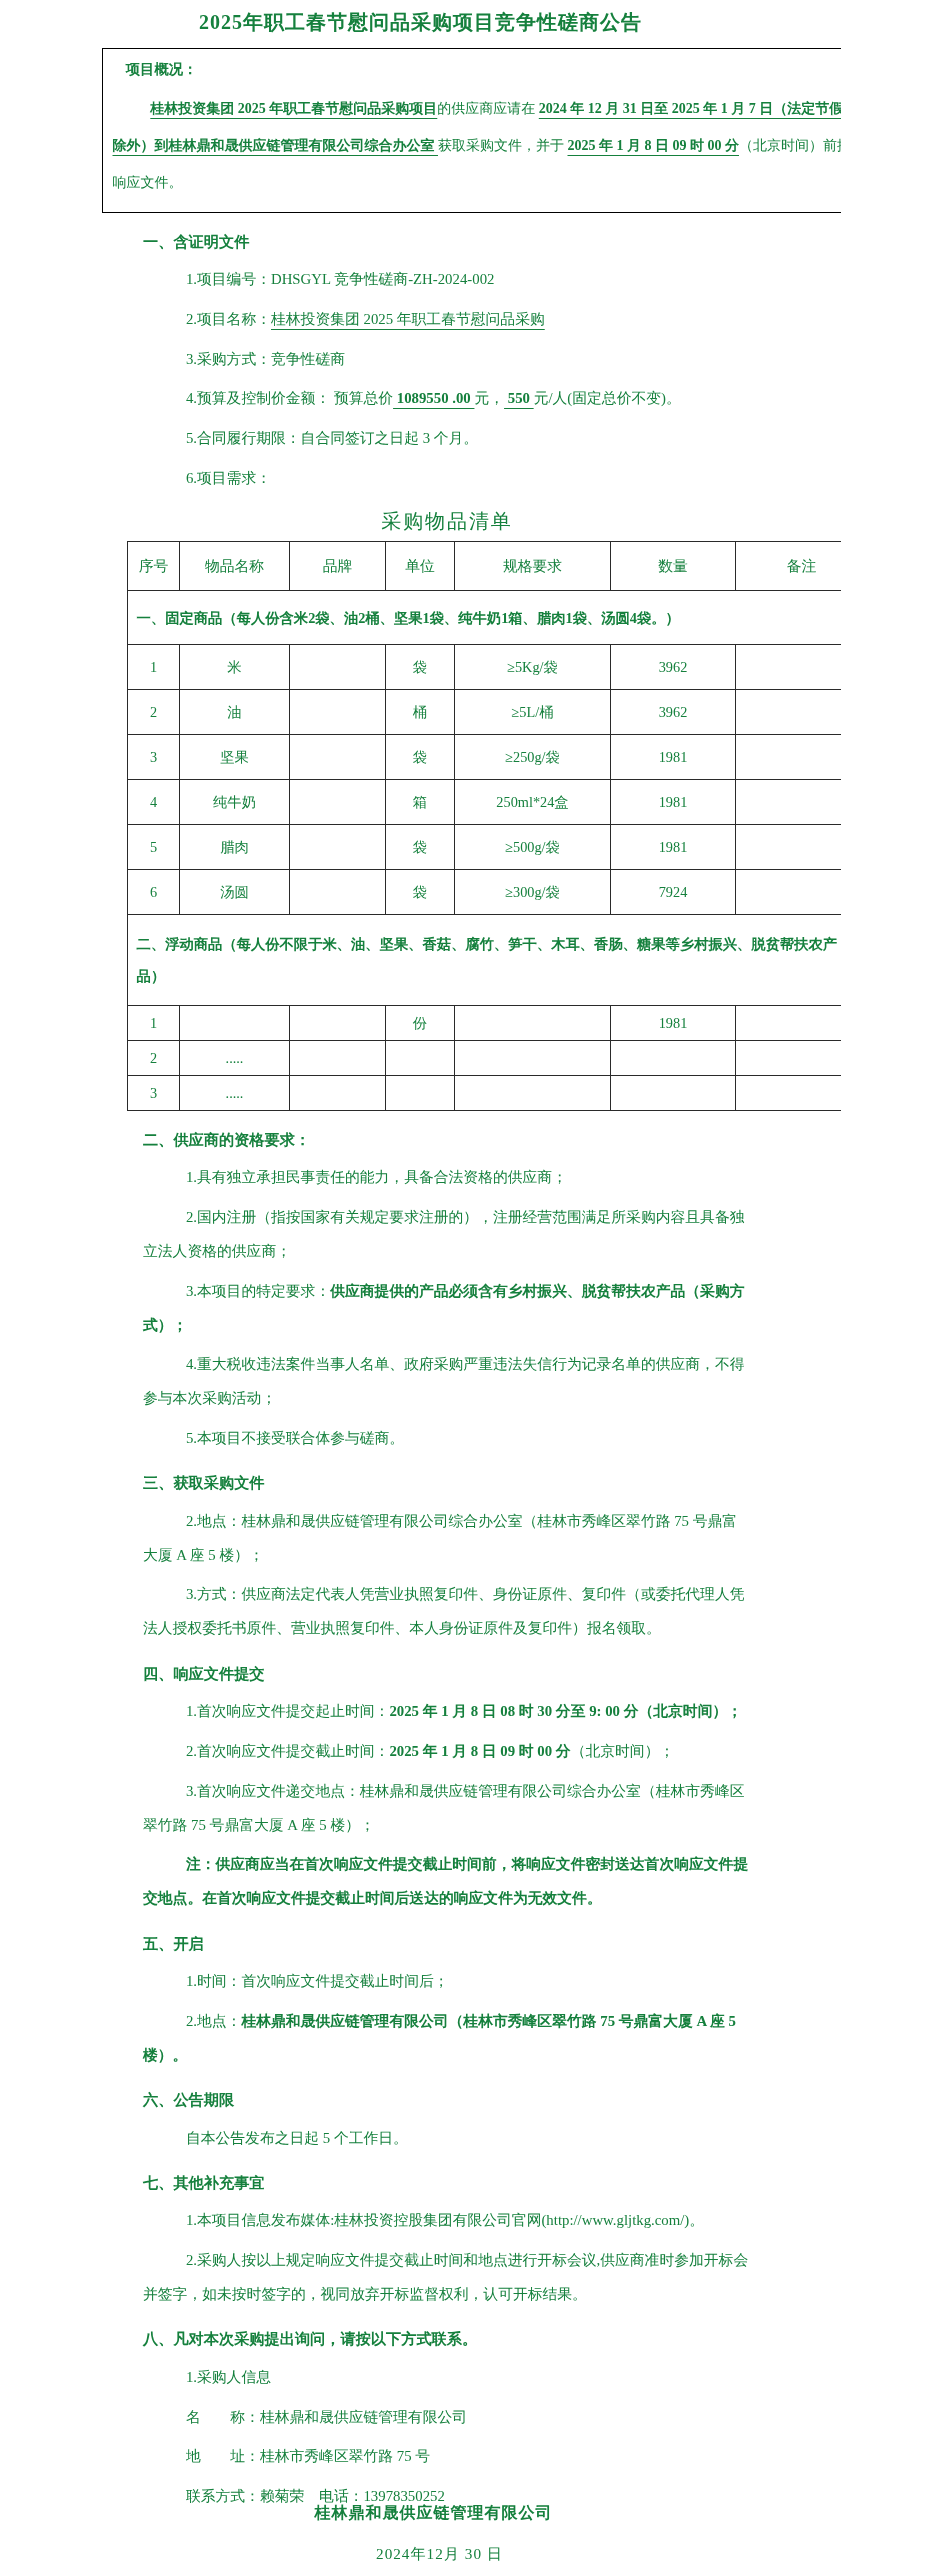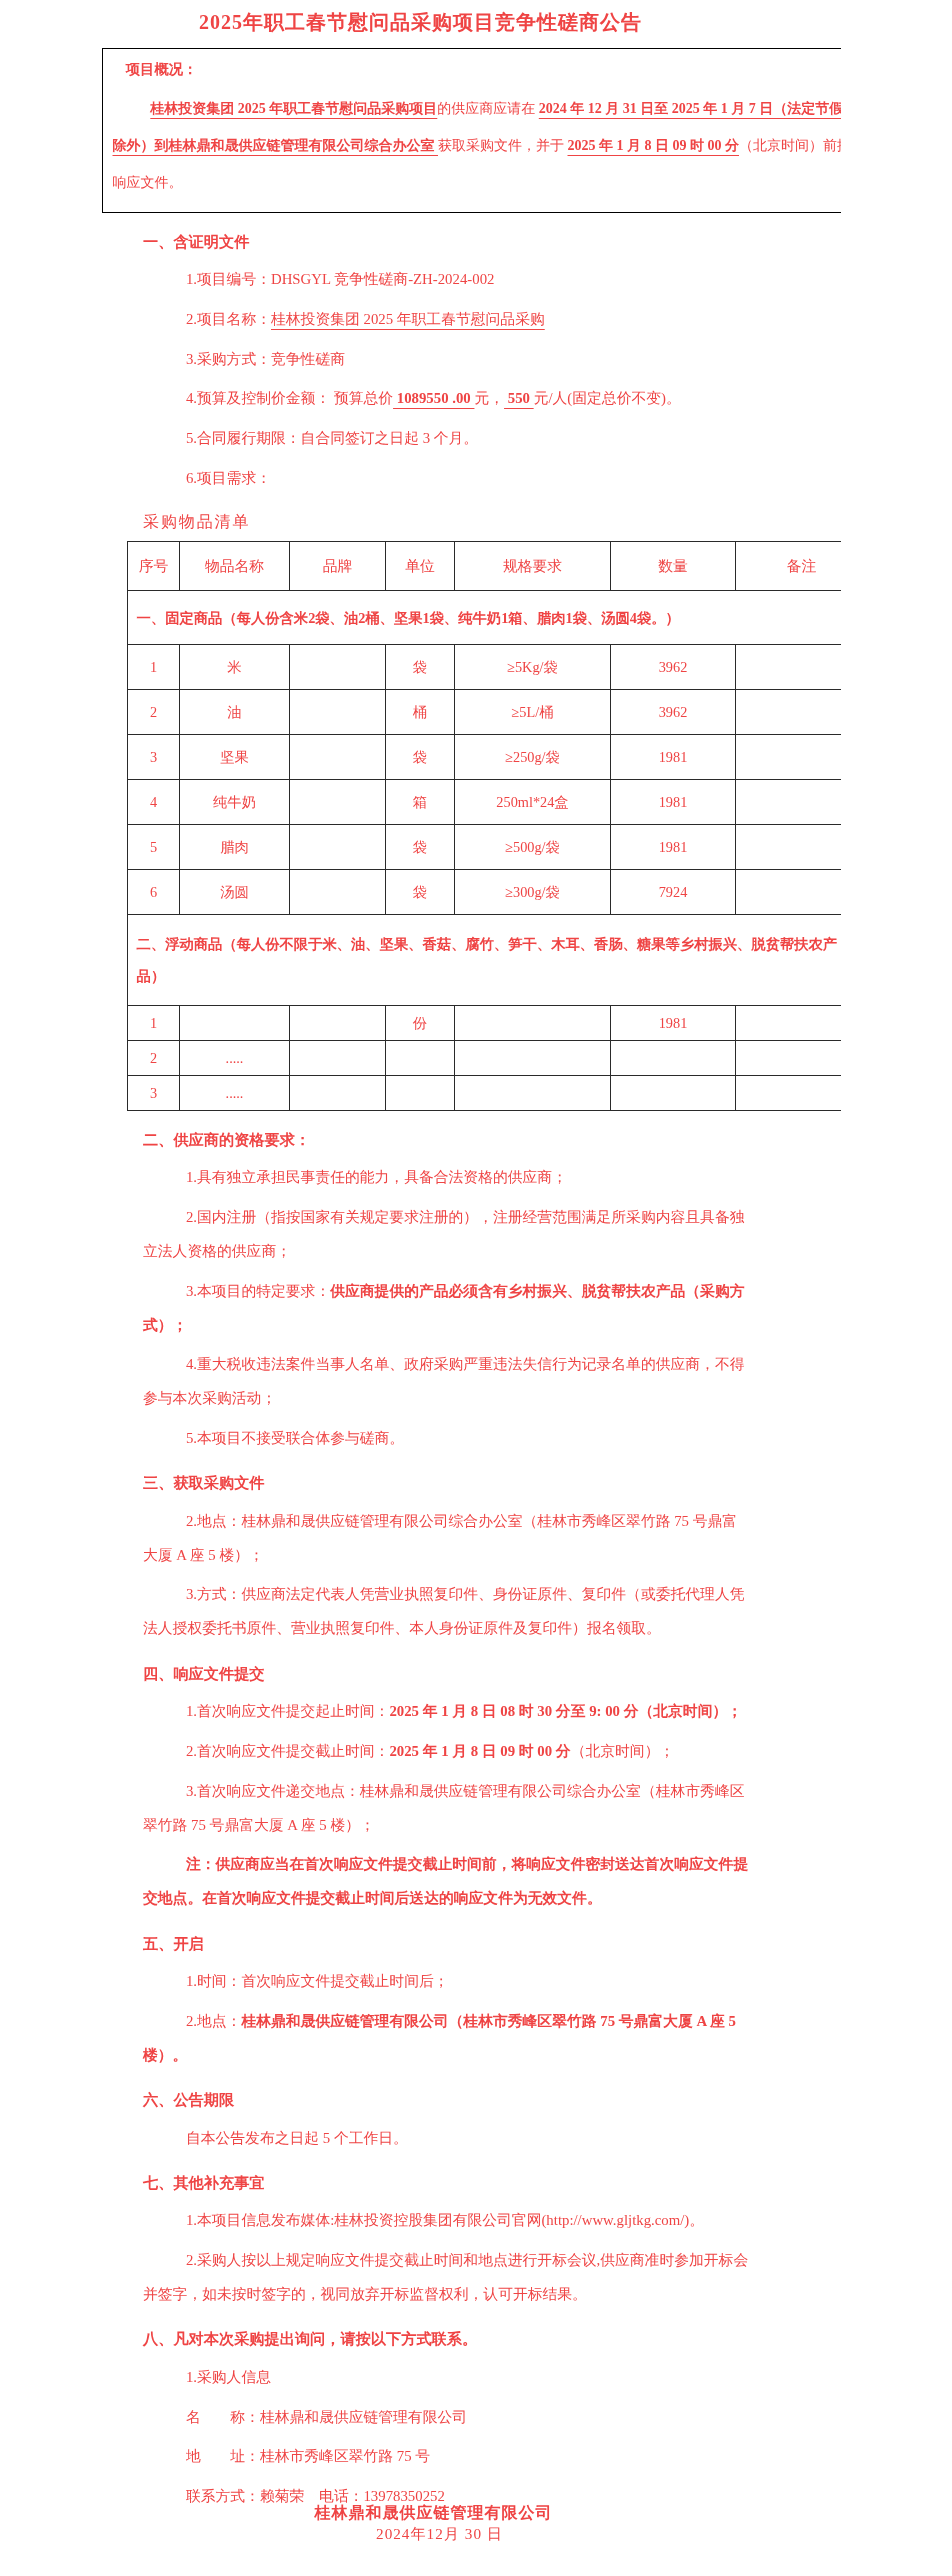--- a/index.html
+++ b/index.html
@@ -2,21 +2,21 @@
 <html style="font-size:15.2px"><head>
 <meta charset="utf-8">
 <style>
   html,body{margin:0;padding:0;background:#ffffff;}
   .page{
     position:relative;
     width:841px;
     height:2576px;
     background:#ffffff;
     font-family:"Liberation Serif","DejaVu Serif",serif;
-    color:#ef4444;
+    color:#15803d;
     overflow:hidden;
   }
   .title{
     margin:0;
     padding-top:8.6px;
     text-align:center;
     font-size:20px;
     font-weight:700;
     letter-spacing:1px;
   }
@@ -50,22 +50,22 @@
     font-size:15.2px;
     line-height:25px;
     margin:15.2px 0 8.6px 0;
   }
   .item{
     margin:0 0 5.7px 0;
     line-height:34px;
     text-indent:2.9em;
   }
   .table-title{
-    text-align:left;
-    font-size:16px;
+    text-align:center;
+    font-size:20px;
     line-height:23px;
     margin:15.2px 0 8.6px 0;
     letter-spacing:1.9px;
   }
   table.items-table{
     border-collapse:collapse;
     table-layout:fixed;
     width:741px;
     margin-left:-16px;
     border:1.9px solid #1a1a1a;
@@ -96,21 +96,21 @@
     width:100%;
     text-align:center;
   }
   .footer-company{
     font-size:16px;
     font-weight:700;
     letter-spacing:1px;
     padding-left:26px;
   }
   .footer-date{
-    margin-top:0;
+    margin-top:20px;
     font-size:15.2px;
     padding-left:38px;
     letter-spacing:1px;
   }
 </style>
 </head>
 <body>
 
 <div class="page">
 

